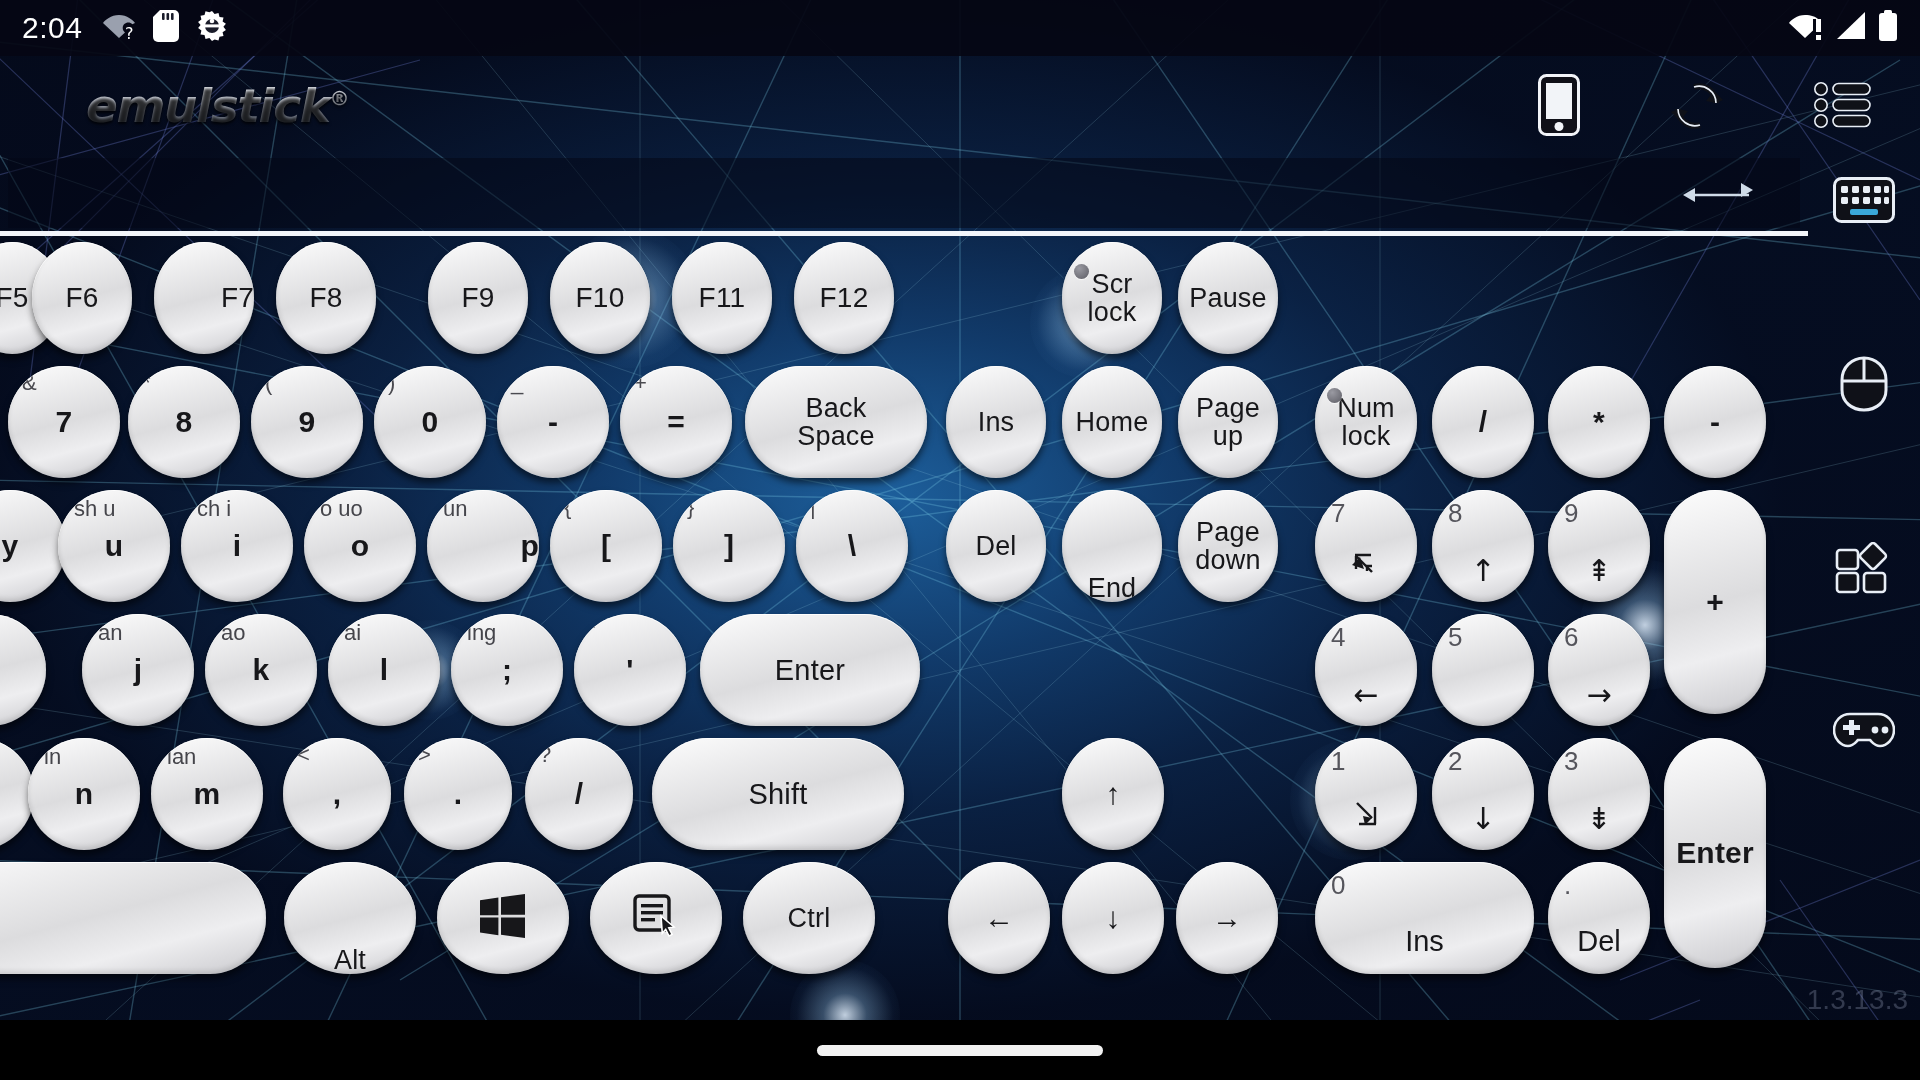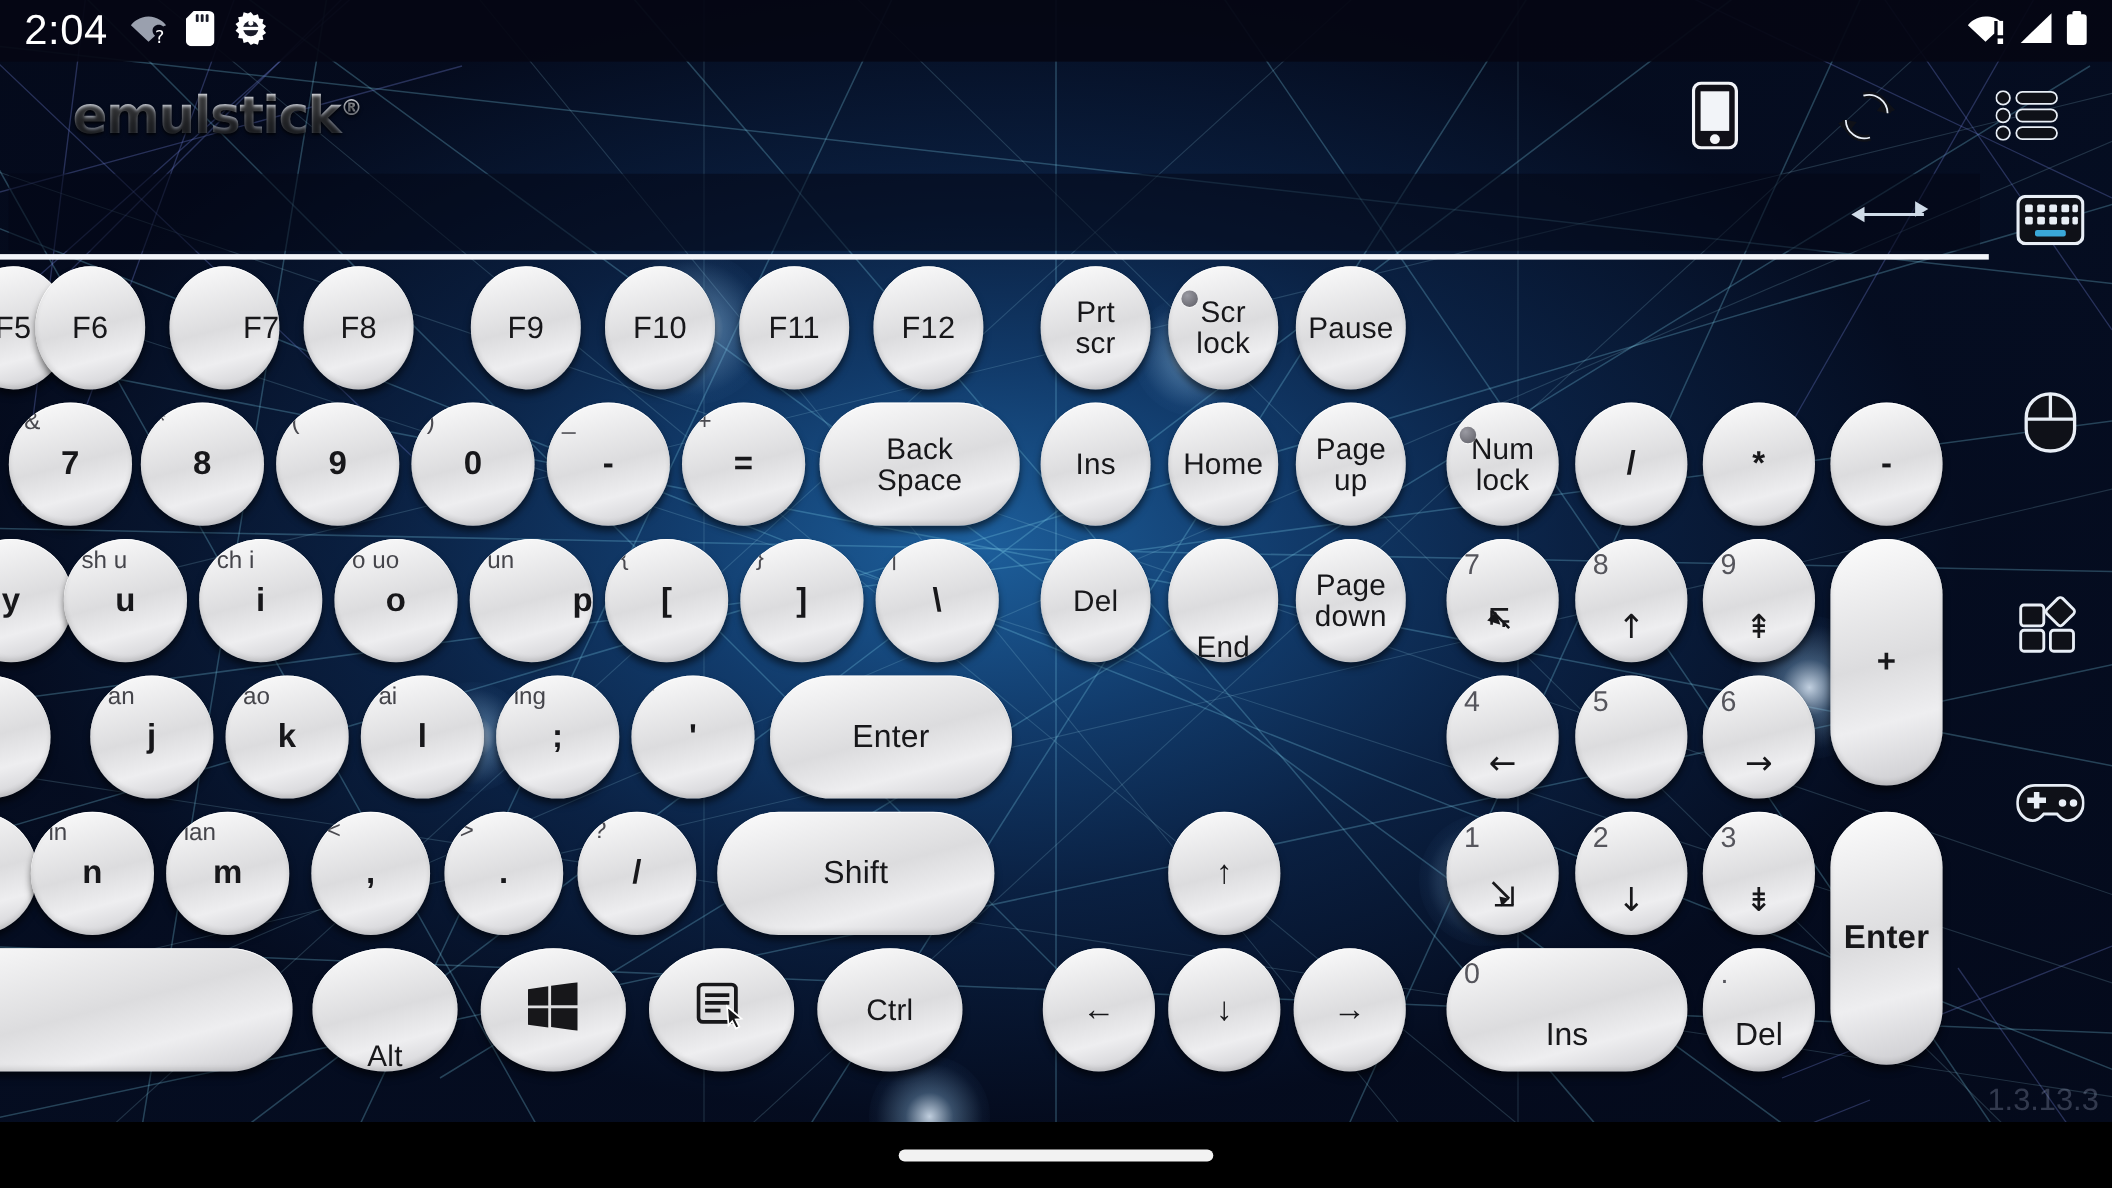--- a/index.html
+++ b/index.html
@@ -33,42 +33,43 @@
 
   
   .statusbar {
     position: absolute; top: 0; left: 0; right: 0; height: 56px;
     background: rgba(5,7,20,0.92);
     display: flex; align-items: center;
     padding: 0 22px;
     z-index: 40;
   }
   .clock {
-    color: #fff; font-size: 38px; font-weight: 400; letter-spacing: 0.5px;
+    color: #fff; font-size: 30px; font-weight: 400; letter-spacing: 0.5px;
     margin-right: 20px;
   }
   .sb-icons-left { display: flex; align-items: center; gap: 17px; }
   .sb-icons-right { margin-left: auto; display: flex; align-items: center; gap: 11px; }
   .sbi { display: block; }
 
   
   .header {
     position: absolute; top: 56px; left: 0; right: 0; height: 98px;
     display: flex; align-items: center;
     z-index: 30;
   }
   .logo {
-    margin-left: 66px;
+    margin-left: 86px;
     font-size: 47px; font-weight: 700; letter-spacing: -1.4px;
     font-family: "DejaVu Sans", sans-serif;
     background: linear-gradient(180deg, #f2f4f7 0%, #c3c7d0 38%, #7d828e 62%, #4b5563 100%);
     -webkit-background-clip: text; background-clip: text;
     color: transparent;
     text-shadow: 0 2px 3px rgba(0,0,0,0.75);
     position: relative;
+    font-style: italic;
   }
   .logo .reg {
     font-size: 20px; vertical-align: super; letter-spacing: 0;
   }
   .header-icons {
     margin-left: auto; display: flex; align-items: center; gap: 86px;
     padding-right: 48px;
   }
   .hdr-btn { display: flex; align-items: center; justify-content: center; cursor: pointer; }
 
@@ -431,23 +432,20 @@
         </div>
         <div class="key fn" style="left: 550px; top: 0px; width: 100px; height: 112px; border-radius: 50%;">
           <span class="lbl">F10</span>
         </div>
         <div class="key fn" style="left: 672px; top: 0px; width: 100px; height: 112px; border-radius: 50%;">
           <span class="lbl">F11</span>
         </div>
         <div class="key fn" style="left: 794px; top: 0px; width: 100px; height: 112px; border-radius: 50%;">
           <span class="lbl">F12</span>
         </div>
-        <div class="key two" style="left: 946px; top: 0px; width: 100px; height: 112px; border-radius: 50%;">
-          <span class="lbl">Prt<br>scr</span>
-        </div>
         <div class="key two" style="left: 1062px; top: 0px; width: 100px; height: 112px; border-radius: 50%;">
           <span class="led"></span>
           <span class="lbl">Scr<br>lock</span>
         </div>
         <div class="key small" style="left: 1178px; top: 0px; width: 100px; height: 112px; border-radius: 50%;">
           <span class="lbl">Pause</span>
         </div>
       </div>
     <div class="krow" id="row-num" style="top:124px; height:112px;">
         <div class="key" style="left: 8px; top: 0px; width: 112px; height: 112px; border-radius: 50%;">

